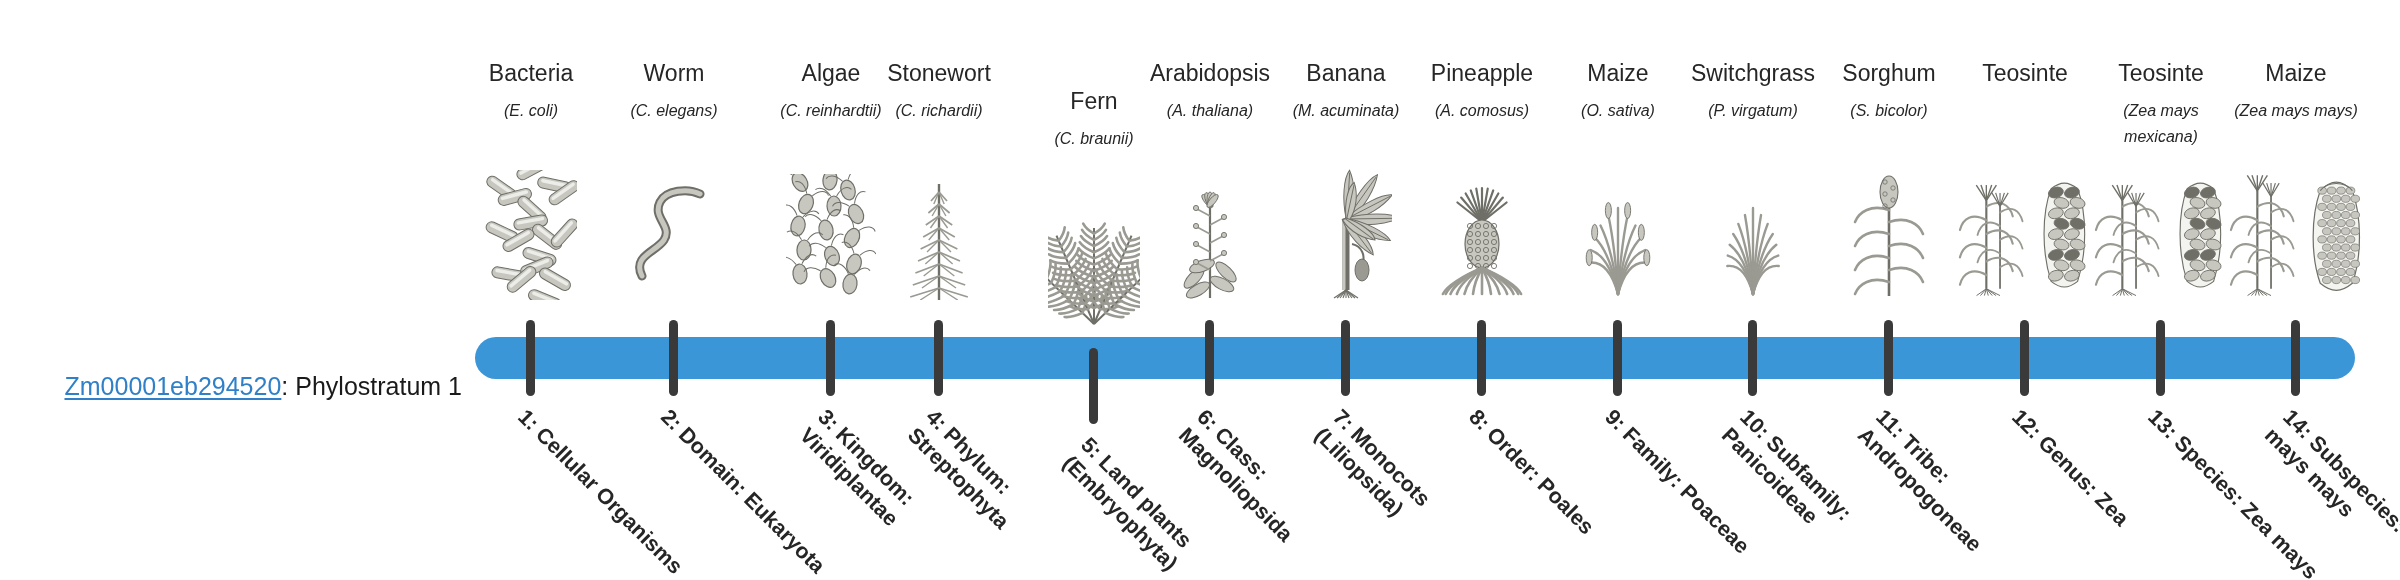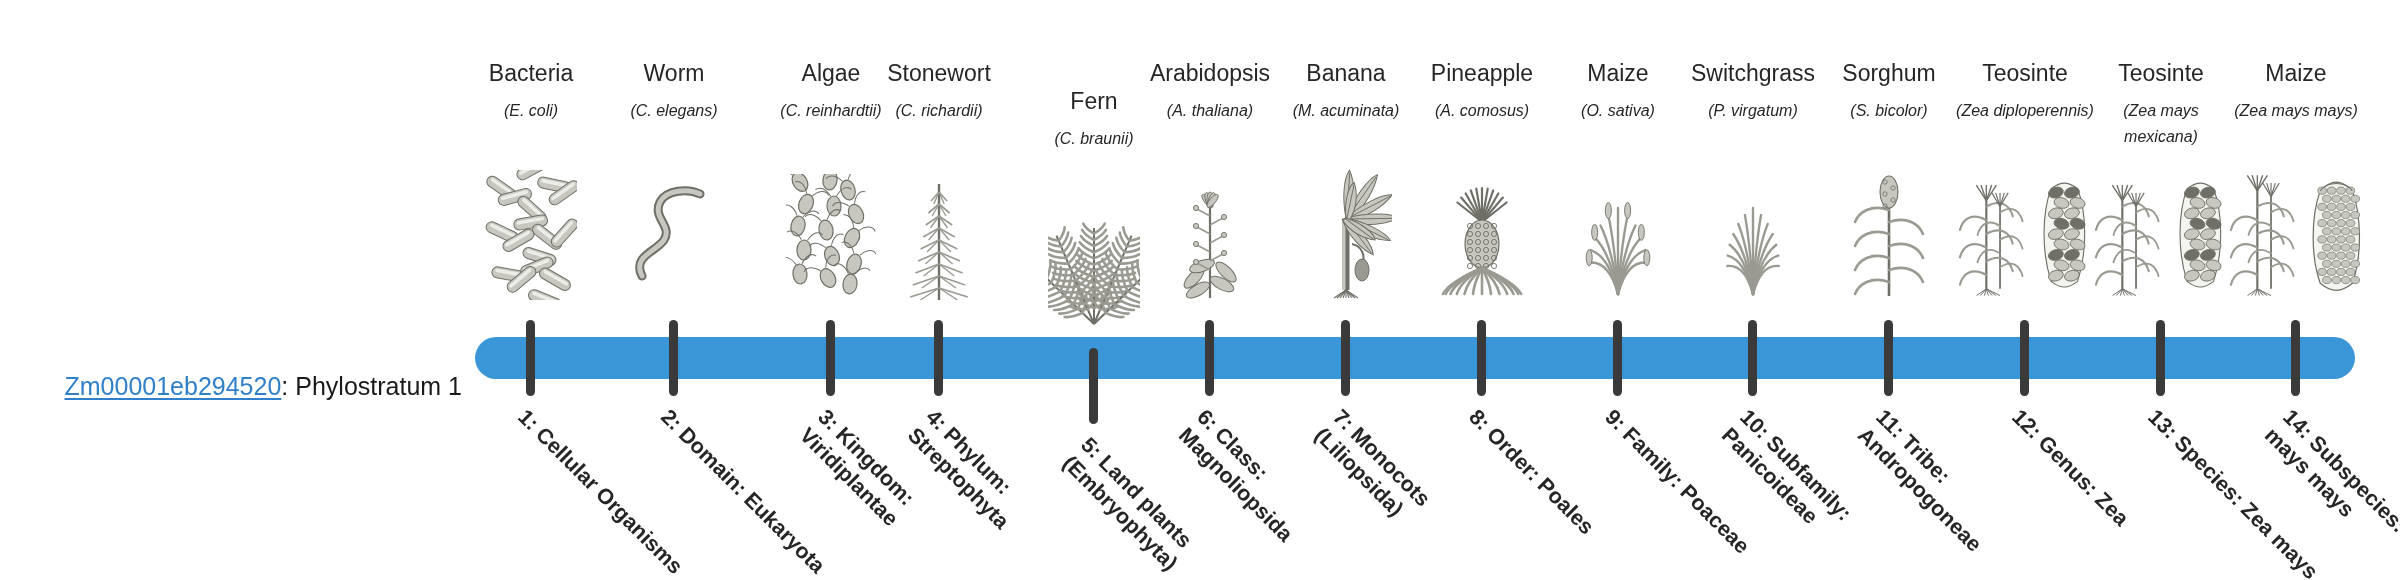--- a/index.html
+++ b/index.html
@@ -733,21 +733,20 @@
             <circle cx="42" cy="24" r="2.2" fill="none" stroke="#6f6f68" stroke-width="0.8"></circle>
             <circle cx="50" cy="30" r="2.2" fill="none" stroke="#6f6f68" stroke-width="0.8"></circle>
             <circle cx="42" cy="36" r="2.2" fill="none" stroke="#6f6f68" stroke-width="0.8"></circle>
           </svg>
         </div>
         <div class="tick"></div>
         <div class="strat">11: Tribe: Andropogoneae</div>
       </div>
       <div class="col" style="left: 1957px;">
         <div class="common">Teosinte</div>
-        <div class="sci">(Zea diploperennis)</div>
         <div class="art">
           <svg width="78" height="136" viewBox="0 0 78 136">
             <path d="M30 126 L30 36" stroke="#6f6f68" stroke-width="2.2" fill="none"></path>
            <path d="M44 126 L44 42" stroke="#6f6f68" stroke-width="1.8" fill="none"></path>
             <path d="M30 112 C 16 104, 6 110, 3 122" stroke="#9a9a92" stroke-width="2.2" fill="none" stroke-linecap="round"></path>
             <path d="M30 98 C 44 90, 54 96, 57 108" stroke="#9a9a92" stroke-width="2.2" fill="none" stroke-linecap="round"></path>
             <path d="M30 84 C 16 76, 6 82, 3 94" stroke="#9a9a92" stroke-width="2.2" fill="none" stroke-linecap="round"></path>
             <path d="M30 70 C 44 62, 54 68, 57 80" stroke="#9a9a92" stroke-width="2.2" fill="none" stroke-linecap="round"></path>
             <path d="M30 56 C 16 48, 6 54, 3 66" stroke="#9a9a92" stroke-width="2.2" fill="none" stroke-linecap="round"></path>
             <path d="M30 42 C 44 34, 54 40, 57 52" stroke="#9a9a92" stroke-width="2.2" fill="none" stroke-linecap="round"></path>

